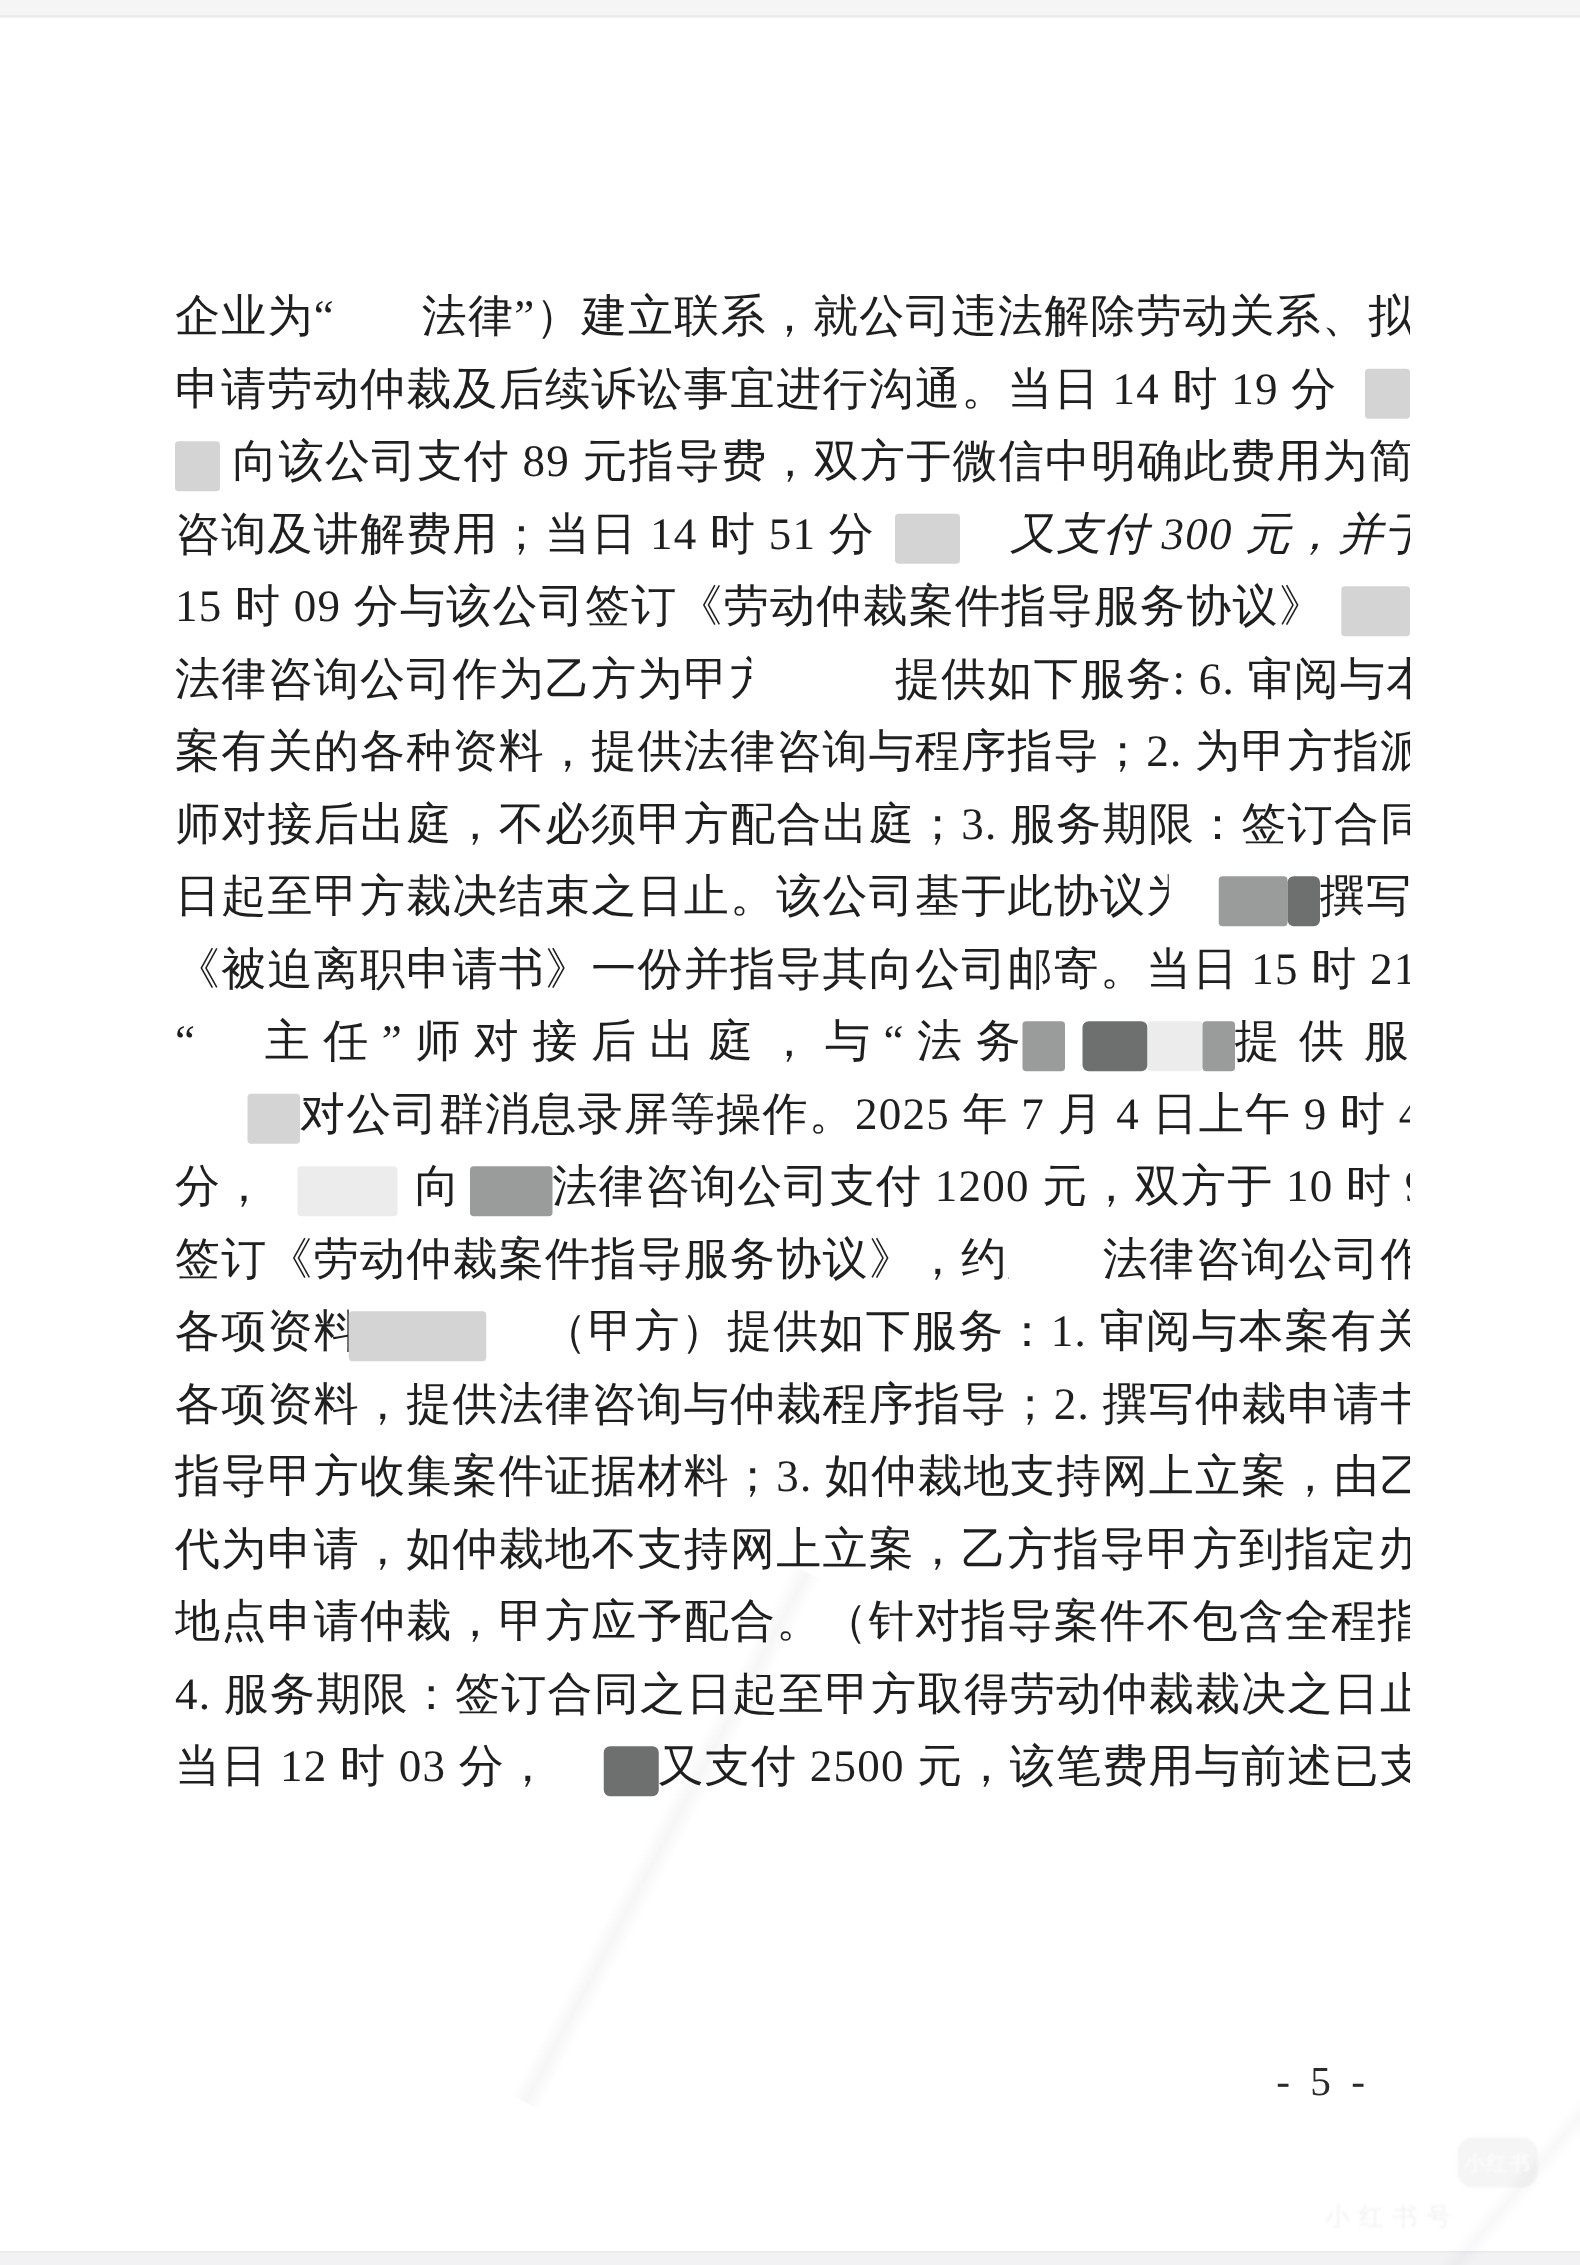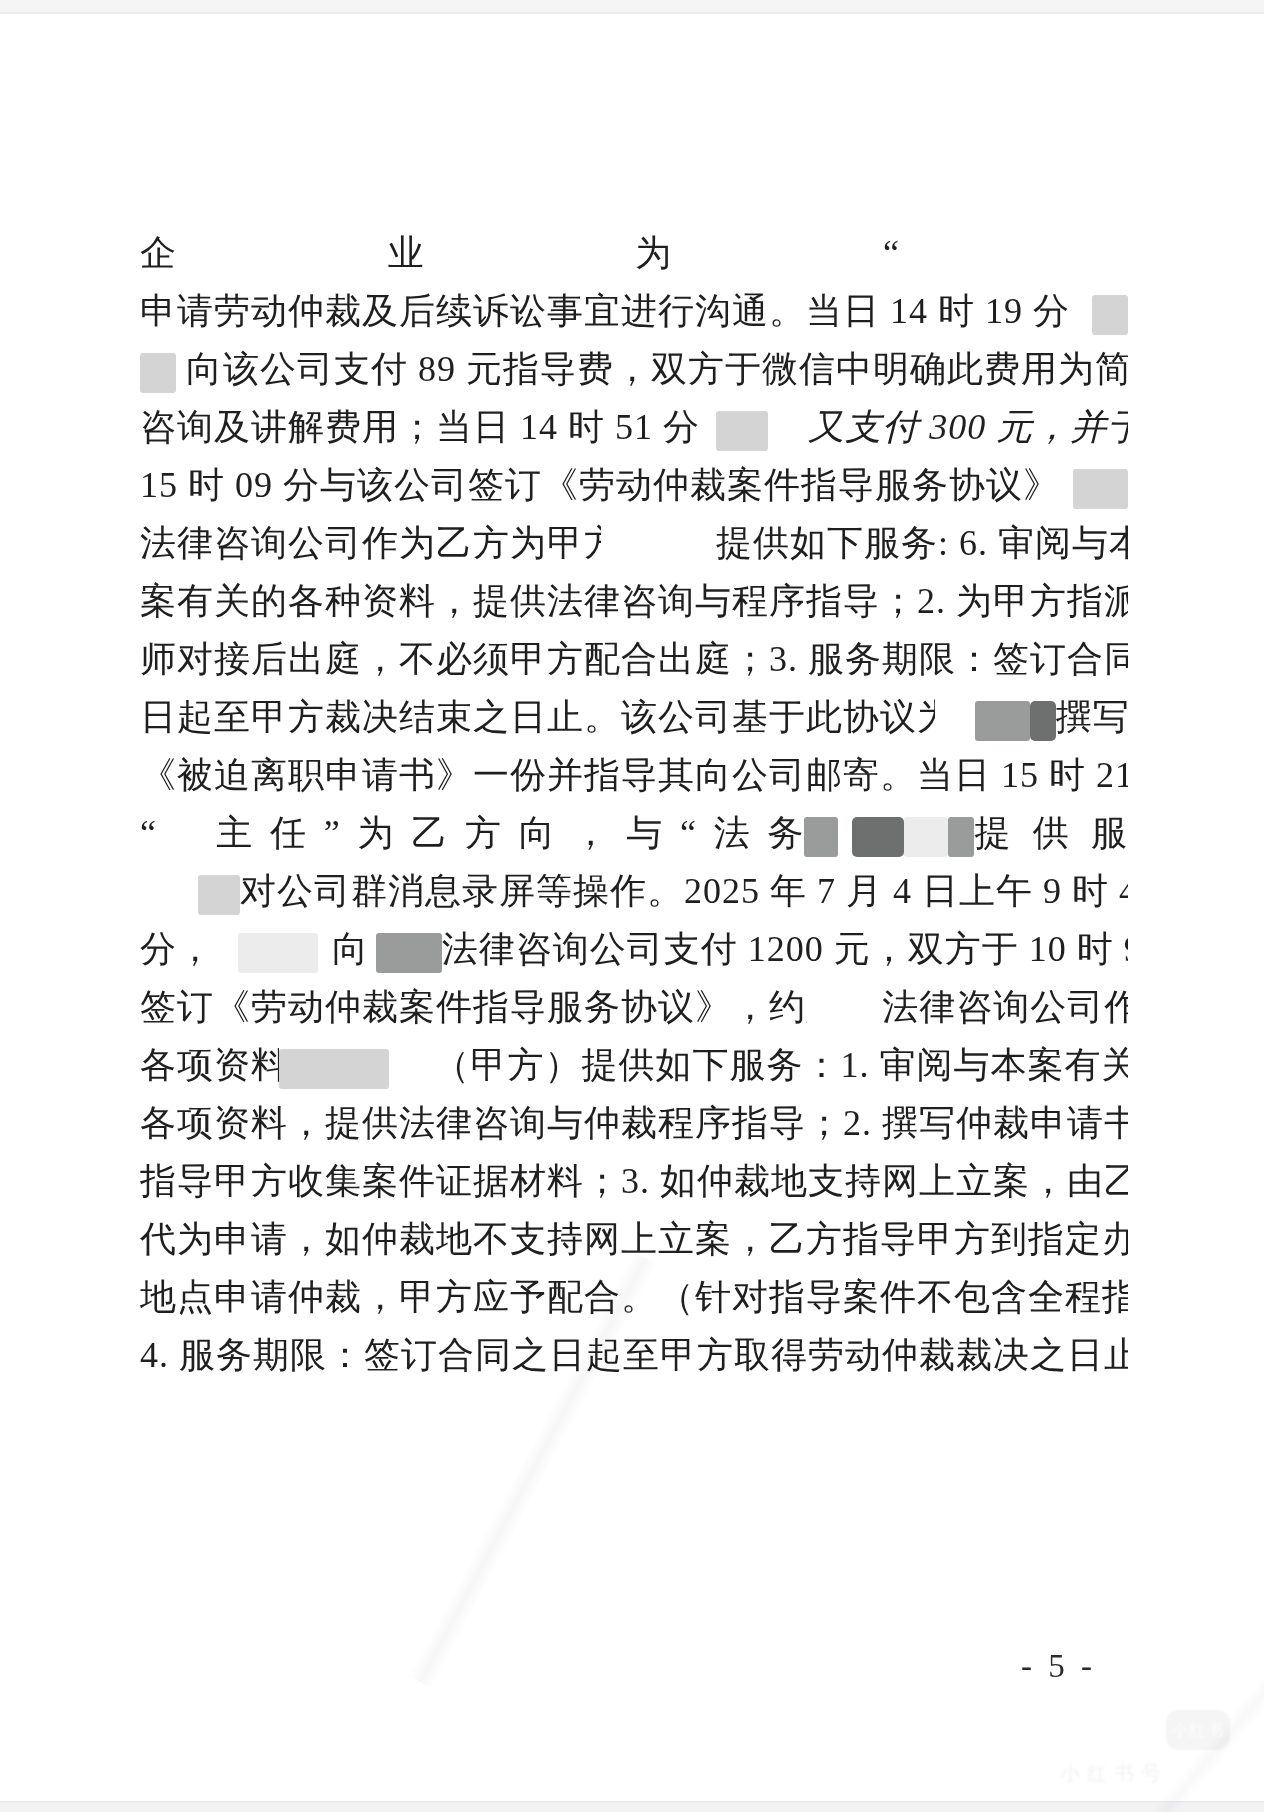--- a/index.html
+++ b/index.html
@@ -72,20 +72,21 @@
 
 <div class="photo-edge-top"></div>
 <div class="photo-edge-bottom"></div>
 <div class="crease crease-1"></div>
 <div class="crease crease-2"></div>
 
 <div class="doc-body">
     <div class="doc-line">
       <span class="seg-text" style="flex: 4 1 auto;">企业为“</span>
       <span class="spacer" style="flex: 1 0 70px;"></span>
+      <span class="seg-text" style="flex: 22 1 auto;">法律”）建立联系，就公司违法解除劳动关系、拟</span>
     </div>
     <div class="doc-line">
       <span class="seg-text" style="flex: 31 1 auto;">申请劳动仲裁及后续诉讼事宜进行沟通。当日 14 时 19 分，</span>
       <span class="spacer" style="flex: 1 0 20px;"></span>
       <span class="redaction redaction-light" style="width: 36px;"></span>
     </div>
     <div class="doc-line">
       <span class="redaction redaction-light" style="width: 36px;"></span>
       <span class="spacer" style="flex: 0 0 10px;"></span>
       <span class="seg-text" style="flex: 29 1 auto;">向该公司支付 89 元指导费，双方于微信中明确此费用为简单</span>
@@ -119,21 +120,21 @@
       <span class="redaction redaction-mid" style="width: 55px;"></span>
       <span class="redaction redaction-dark" style="width: 26px;"></span>
       <span class="seg-text" style="flex: 2 1 auto;">撰写</span>
     </div>
     <div class="doc-line">
       <span class="seg-text" style="flex: 34 1 auto;">《被迫离职申请书》一份并指导其向公司邮寄。当日 15 时 21 分，</span>
     </div>
     <div class="doc-line">
       <span class="seg-text" style="flex: 1 1 auto;">“</span>
       <span class="spacer" style="flex: 0 0 45px;"></span>
-      <span class="seg-text" style="flex: 13 1 auto;">主任”为乙方向，与“法务</span>
+      <span class="seg-text" style="flex: 13 1 auto;">主任”师对接后出庭，与“法务</span>
       <span class="redaction redaction-mid" style="width: 34px;"></span>
       <span class="spacer" style="flex: 0 0 14px;"></span>
       <span class="redaction redaction-dark" style="width: 52px;"></span>
       <span class="redaction redaction-xlight" style="width: 44px;"></span>
       <span class="redaction redaction-mid" style="width: 26px;"></span>
       <span class="seg-text" style="flex: 3 1 auto;">提供服</span>
     </div>
     <div class="doc-line">
       <span class="spacer" style="flex: 0 0 58px;"></span>
       <span class="redaction redaction-light" style="width: 42px;"></span>
@@ -168,18 +169,24 @@
     </div>
     <div class="doc-line">
       <span class="seg-text" style="flex: 28 1 auto;">代为申请，如仲裁地不支持网上立案，乙方指导甲方到指定办案</span>
     </div>
     <div class="doc-line">
       <span class="seg-text" style="flex: 30 1 auto;">地点申请仲裁，甲方应予配合。（针对指导案件不包含全程指导）；</span>
     </div>
     <div class="doc-line">
       <span class="seg-text" style="flex: 30 1 auto;">4. 服务期限：签订合同之日起至甲方取得劳动仲裁裁决之日止。</span>
     </div>
+    <div class="doc-line">
+      <span class="seg-text" style="flex: 13 1 auto;">当日 12 时 03 分，</span>
+      <span class="spacer" style="flex: 0 0 48px;"></span>
+      <span class="redaction redaction-dark" style="width: 44px;"></span>
+      <span class="seg-text" style="flex: 20 1 auto;">又支付 2500 元，该笔费用与前述已支</span>
+    </div>
   </div>
 
 <div class="page-number">- 5 -</div>
 
 <div class="watermark watermark-badge">小红书</div>
 <div class="watermark watermark-caption">小红书号</div>
 
 </body></html>

